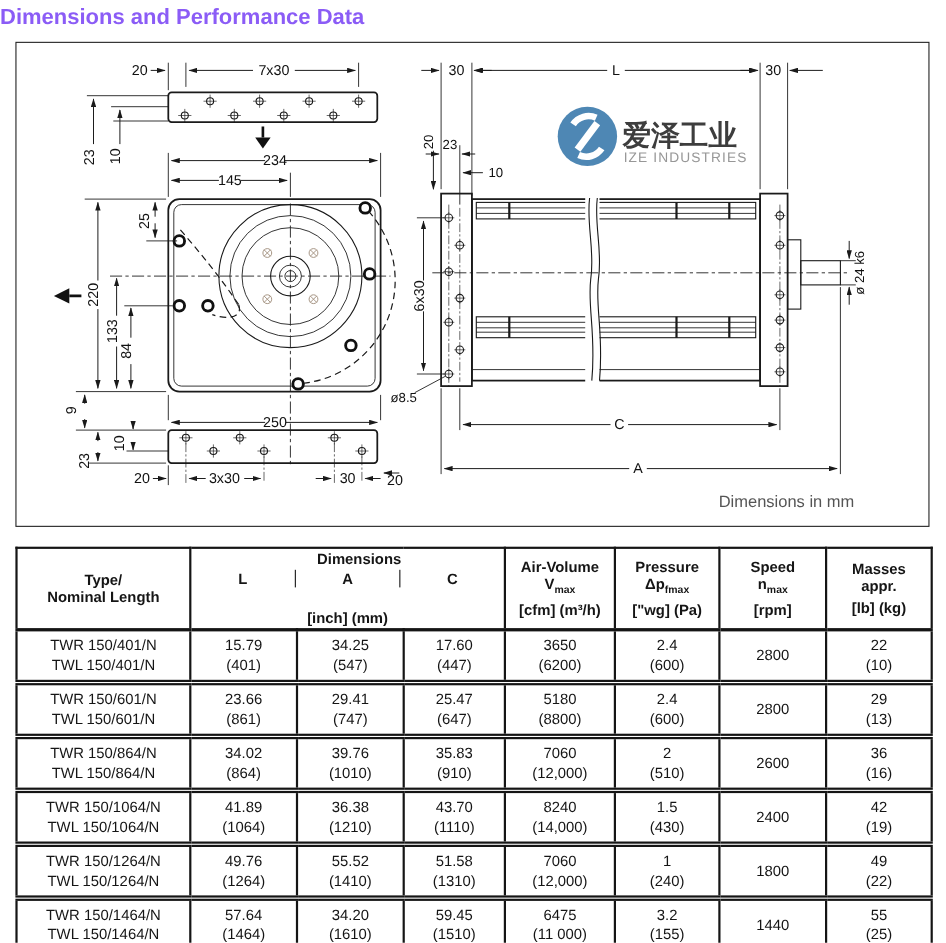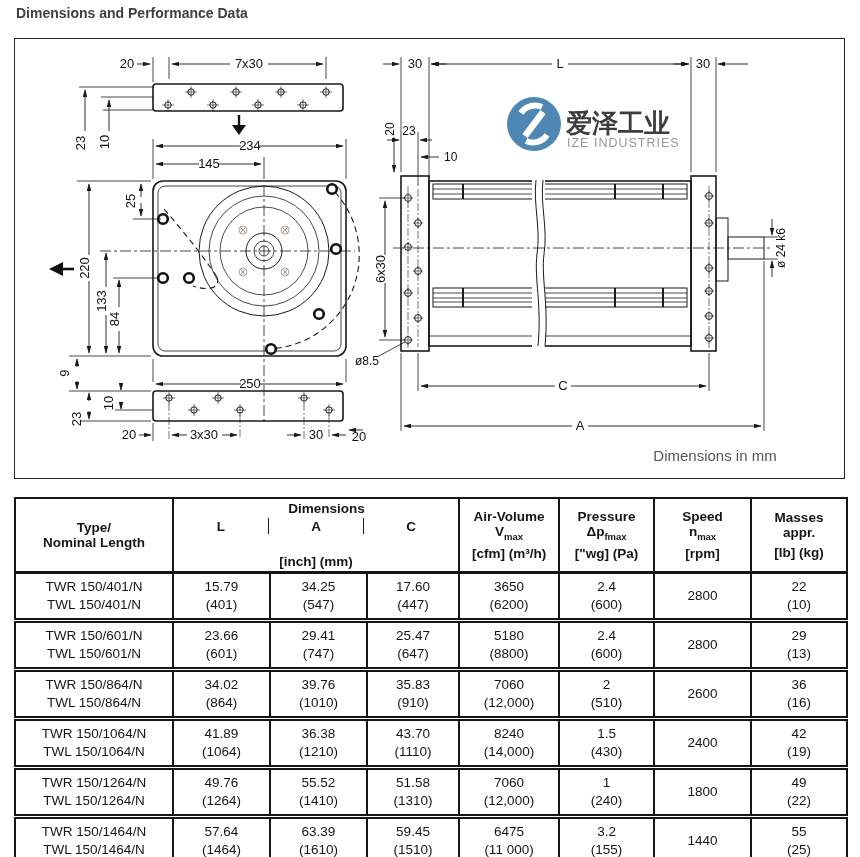--- a/index.html
+++ b/index.html
@@ -1,18 +1,18 @@
 <!DOCTYPE html>
 <html><head>
 <meta charset="utf-8">
 <style>
   html,body{margin:0;padding:0;background:#fff;}
   body{width:860px;height:857px;position:relative;overflow:hidden;
        font-family:"Liberation Sans",sans-serif;color:#151515;}
-  .page-title{position:absolute;left:16px;top:5px;font-size:14px;font-weight:bold;color:#404040;}
+  .page-title{position:absolute;left:0;top:5px;font-size:20px;font-weight:bold;color:#8b5cf6;}
   .draw-box{position:absolute;left:14px;top:38px;width:829px;height:439px;border:1.5px solid #222;background:#fff;}
   .draw-box svg{display:block;}
   
   table.perf{position:absolute;left:14px;top:497px;width:832px;border-collapse:collapse;
      table-layout:fixed;font-size:13.5px;color:#151515;}
   table.perf th,table.perf td{border:2px solid #151515;padding:0;text-align:center;vertical-align:middle;}
   table.perf thead th{height:72px;font-weight:bold;border-bottom:3px solid #151515;}
   table.perf tbody td{height:44px;line-height:1.3;}
   table.perf tbody tr+tr td{border-top:5px double #151515;}
   .hwrap{display:flex;flex-direction:column;justify-content:center;height:100%;}
@@ -366,21 +366,21 @@
           <div>(10)</div>
         </td>
     </tr>
     <tr>
       <td>
           <div>TWR 150/601/N</div>
           <div>TWL 150/601/N</div>
         </td>
       <td>
           <div>23.66</div>
-          <div>(601)</div>
+          <div>(861)</div>
         </td>
       <td>
           <div>29.41</div>
           <div>(747)</div>
         </td>
       <td>
           <div>25.47</div>
           <div>(647)</div>
         </td>
       <td>
@@ -501,21 +501,21 @@
     <tr>
       <td>
           <div>TWR 150/1464/N</div>
           <div>TWL 150/1464/N</div>
         </td>
       <td>
           <div>57.64</div>
           <div>(1464)</div>
         </td>
       <td>
-          <div>63.39</div>
+          <div>34.20</div>
           <div>(1610)</div>
         </td>
       <td>
           <div>59.45</div>
           <div>(1510)</div>
         </td>
       <td>
           <div>6475</div>
           <div>(11 000)</div>
         </td>

